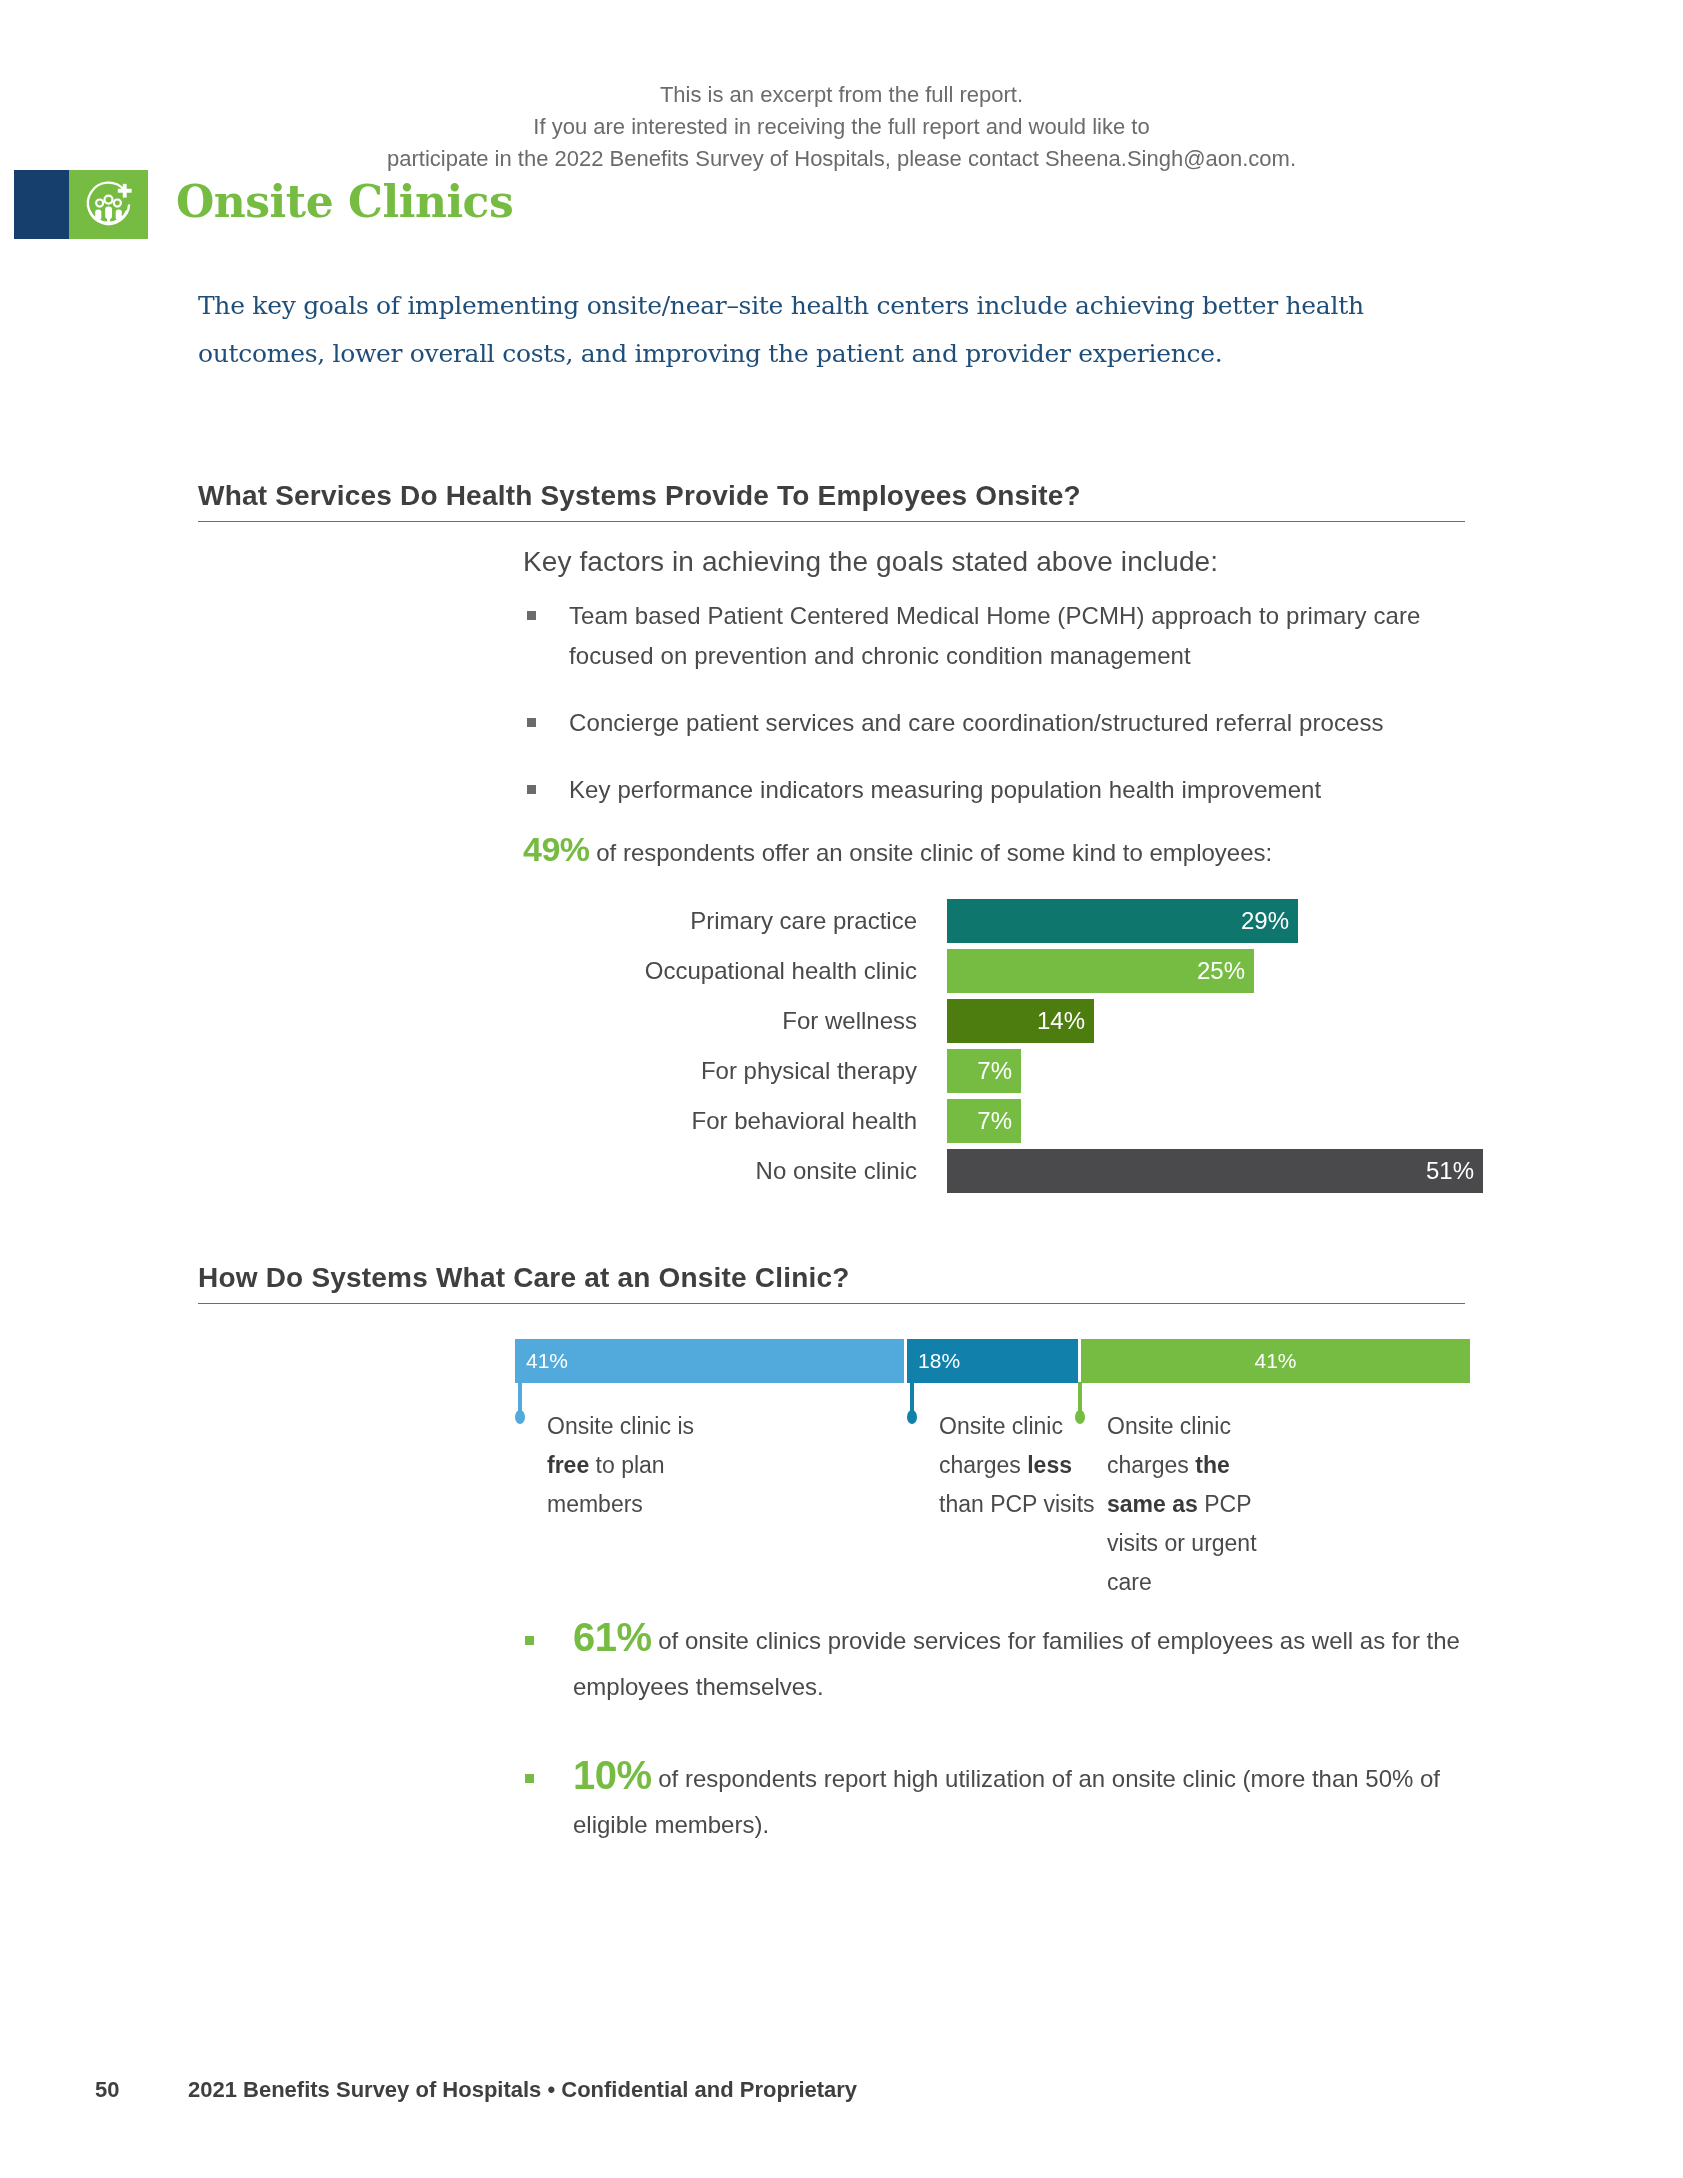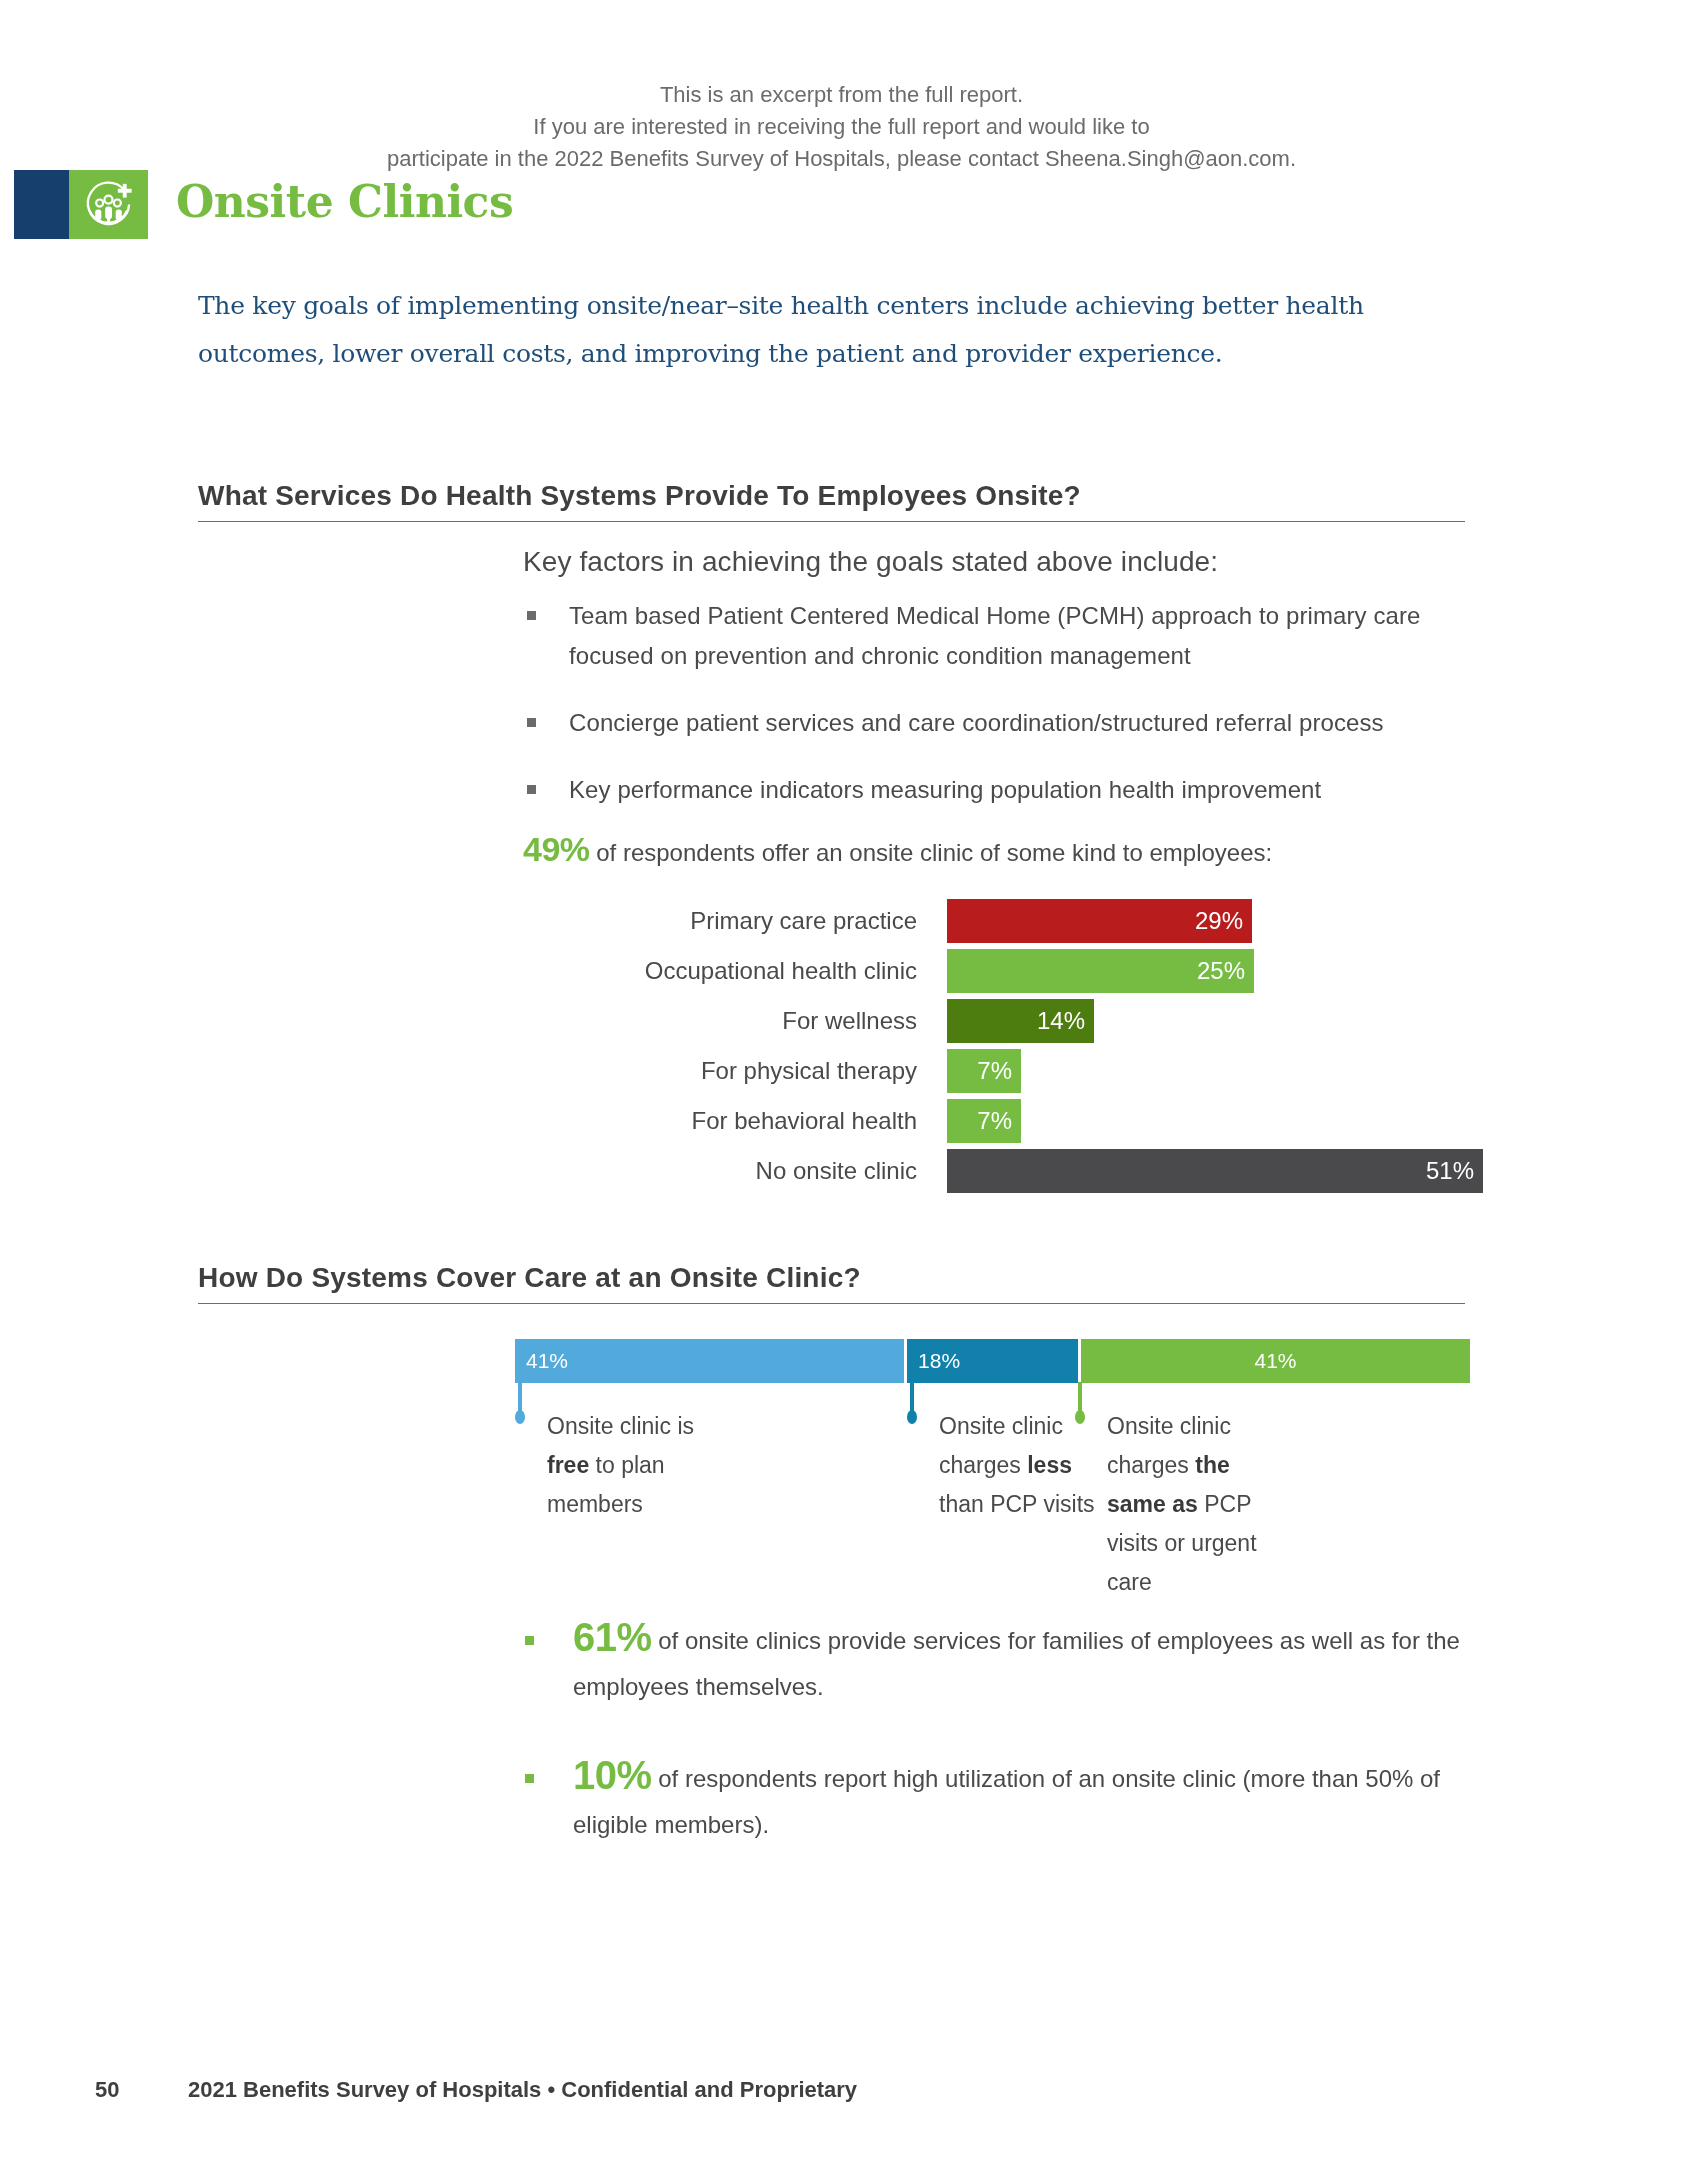--- a/index.html
+++ b/index.html
@@ -366,21 +366,21 @@
 </div>
 
 <div class="stat-line">
   <span class="big">49%</span><span> of respondents offer an onsite clinic of some kind to employees:</span>
 </div>
 
 <div class="barchart">
   <div class="bar-row">
     <div class="bar-label">Primary care practice</div>
     <div class="bar-track">
-      <div class="bar-fill" style="width: 305px; background: #b91c1c;">
+      <div class="bar-fill" style="width: 351px; background: #0f766e;">
         <span>29%</span>
       </div>
     </div>
   </div>
   <div class="bar-row">
     <div class="bar-label">Occupational health clinic</div>
     <div class="bar-track">
       <div class="bar-fill" style="width: 307px; background: rgb(118, 188, 67); text-align: right;">
         <span>25%</span>
       </div>
@@ -414,21 +414,21 @@
     <div class="bar-label">No onsite clinic</div>
     <div class="bar-track">
       <div class="bar-fill" style="width: 536px; background: rgb(74, 74, 77);">
         <span>51%</span>
       </div>
     </div>
   </div>
 </div>
 
 <div class="section-head" id="sec2">
-  <div class="sh-text">How Do Systems Cover Care at an Onsite Clinic?</div>
+  <div class="sh-text">How Do Systems What Care at an Onsite Clinic?</div>
   <div class="sh-rule"></div>
 </div>
 
 <div class="stacked-wrap">
   <div class="stacked-bar">
     <div class="seg left-val" style="width: 41%; background: rgb(82, 169, 220);">
       <span>41%</span>
     </div>
     <div class="seg left-val" style="width: 18%; background: rgb(17, 128, 171); margin-left: 3px;">
       <span>18%</span>

